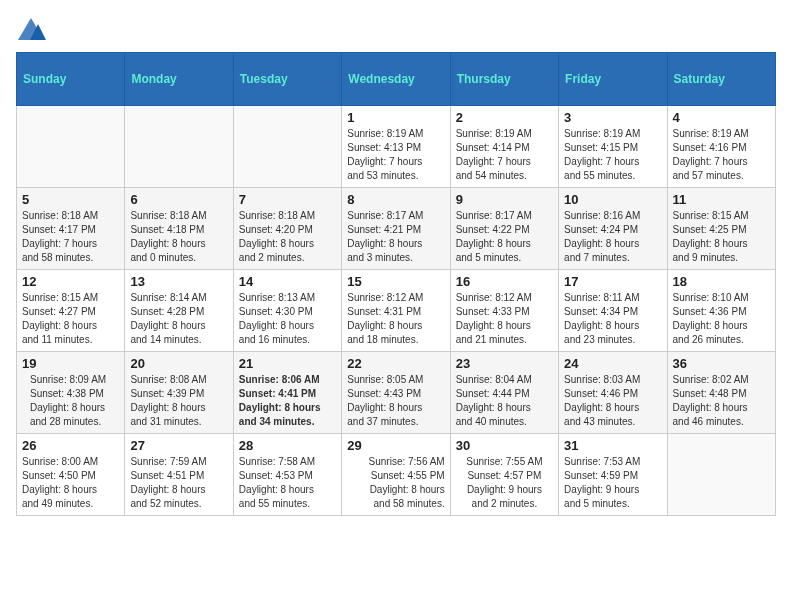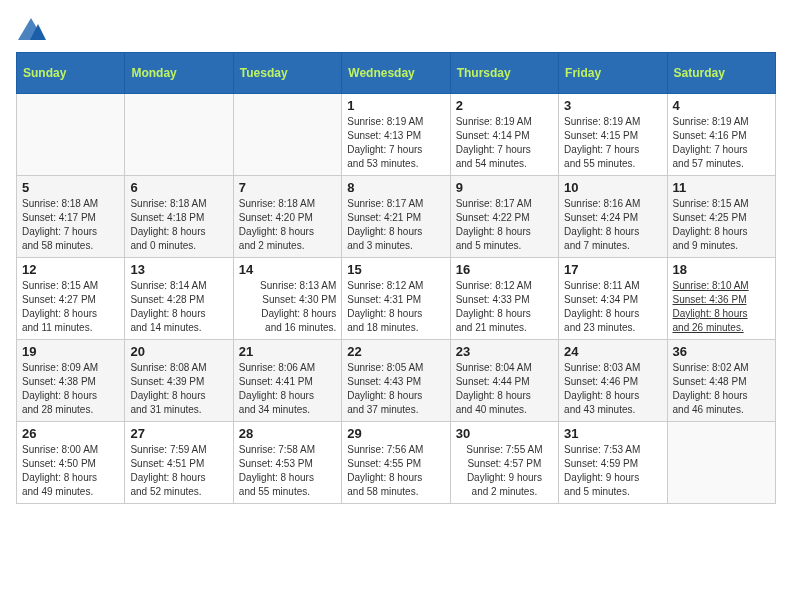--- a/index.html
+++ b/index.html
@@ -47,23 +47,23 @@
       font-size: 14px;
       color: #444;
     }
     table {
       width: 100%;
       border-collapse: collapse;
       font-size: 11px;
     }
     thead tr th {
       background-color: #2a6db5;
-      color: #bef264;
+      color: #5eead4;
       text-align: left;
-      padding: 13px 6px;
+      padding: 19px 6px;
       font-size: 12px;
       font-weight: bold;
       border: 1px solid #1a5fa8;
     }
     tbody tr td {
       border: 1px solid #ccc;
       vertical-align: top;
       padding: 4px 5px;
       height: 80px;
       width: 108px;
@@ -215,21 +215,21 @@
         </td>
         <td>
           <span class="day-number">13</span>
           <div class="day-info" style="white-space: pre-line;">Sunrise: 8:14 AM
 Sunset: 4:28 PM
 Daylight: 8 hours
 and 14 minutes.</div>
         </td>
         <td>
           <span class="day-number">14</span>
-          <div class="day-info" style="white-space: pre-line; text-align: right;">Sunrise: 8:13 AM
+          <div class="day-info" style="white-space: pre-line;">Sunrise: 8:13 AM
 Sunset: 4:30 PM
 Daylight: 8 hours
 and 16 minutes.</div>
         </td>
         <td>
           <span class="day-number">15</span>
           <div class="day-info" style="white-space: pre-line;">Sunrise: 8:12 AM
 Sunset: 4:31 PM
 Daylight: 8 hours
 and 18 minutes.</div>
@@ -243,44 +243,44 @@
         </td>
         <td>
           <span class="day-number">17</span>
           <div class="day-info" style="white-space: pre-line;">Sunrise: 8:11 AM
 Sunset: 4:34 PM
 Daylight: 8 hours
 and 23 minutes.</div>
         </td>
         <td>
           <span class="day-number">18</span>
-          <div class="day-info" style="white-space: pre-line; text-decoration: underline;">Sunrise: 8:10 AM
+          <div class="day-info" style="white-space: pre-line;">Sunrise: 8:10 AM
 Sunset: 4:36 PM
 Daylight: 8 hours
 and 26 minutes.</div>
         </td>
       </tr>
       <tr>
         <td>
           <span class="day-number">19</span>
-          <div class="day-info" style="white-space: pre-line;">Sunrise: 8:09 AM
+          <div class="day-info" style="white-space: pre-line; margin-left: 8px;">Sunrise: 8:09 AM
 Sunset: 4:38 PM
 Daylight: 8 hours
 and 28 minutes.</div>
         </td>
         <td>
           <span class="day-number">20</span>
           <div class="day-info" style="white-space: pre-line;">Sunrise: 8:08 AM
 Sunset: 4:39 PM
 Daylight: 8 hours
 and 31 minutes.</div>
         </td>
         <td>
           <span class="day-number">21</span>
-          <div class="day-info" style="white-space: pre-line;">Sunrise: 8:06 AM
+          <div class="day-info" style="white-space: pre-line; font-weight: bold;">Sunrise: 8:06 AM
 Sunset: 4:41 PM
 Daylight: 8 hours
 and 34 minutes.</div>
         </td>
         <td>
           <span class="day-number">22</span>
           <div class="day-info" style="white-space: pre-line;">Sunrise: 8:05 AM
 Sunset: 4:43 PM
 Daylight: 8 hours
 and 37 minutes.</div>
@@ -324,21 +324,21 @@
         </td>
         <td>
           <span class="day-number">28</span>
           <div class="day-info" style="white-space: pre-line;">Sunrise: 7:58 AM
 Sunset: 4:53 PM
 Daylight: 8 hours
 and 55 minutes.</div>
         </td>
         <td>
           <span class="day-number">29</span>
-          <div class="day-info" style="white-space: pre-line;">Sunrise: 7:56 AM
+          <div class="day-info" style="white-space: pre-line; text-align: right;">Sunrise: 7:56 AM
 Sunset: 4:55 PM
 Daylight: 8 hours
 and 58 minutes.</div>
         </td>
         <td>
           <span class="day-number">30</span>
           <div class="day-info" style="white-space: pre-line; text-align: center;">Sunrise: 7:55 AM
 Sunset: 4:57 PM
 Daylight: 9 hours
 and 2 minutes.</div>

